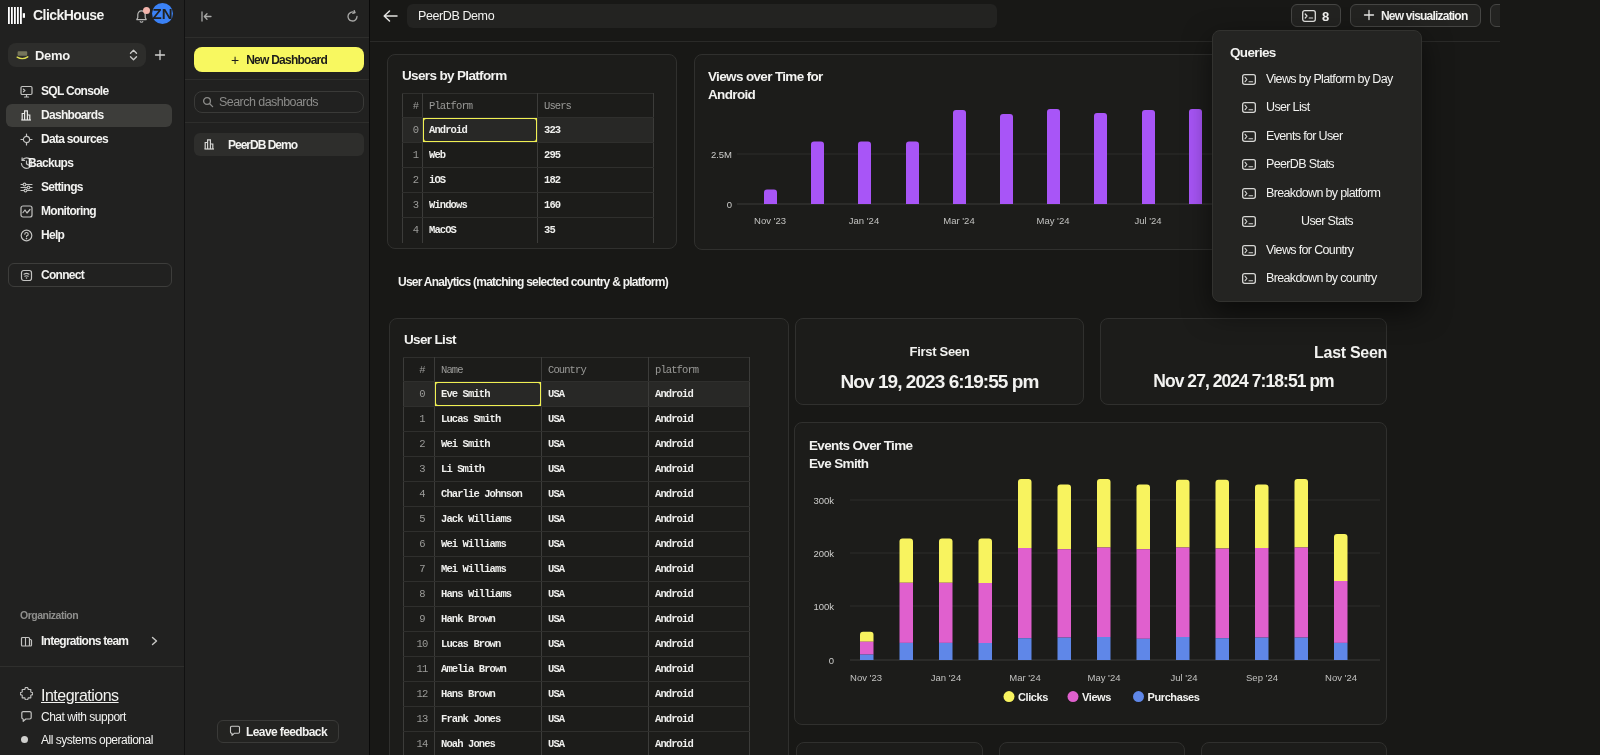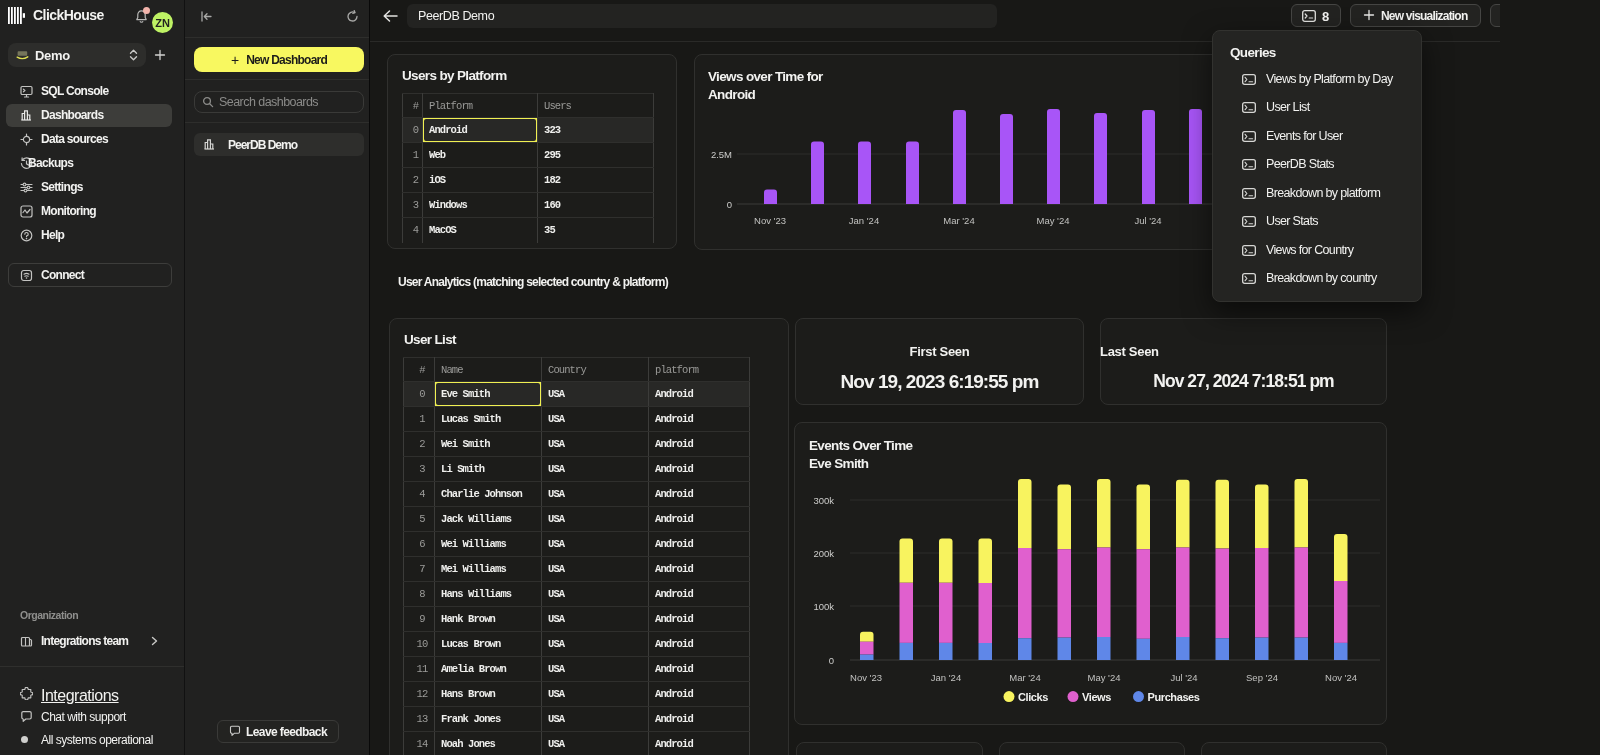--- a/index.html
+++ b/index.html
@@ -37,21 +37,21 @@
     <rect x="12" y="0" width="1.8" height="17" fill="#fff"></rect>
     <rect x="14.8" y="6.2" width="2.2" height="4.6" fill="#fff"></rect>
   </svg>
   <div class="abs" style="left:33px;top:7px;font-size:14px;font-weight:700;letter-spacing:-0.55px;">ClickHouse</div>
 
   <svg class="abs" style="left:134px;top:9px;" width="15" height="15" viewBox="0 0 15 15">
     <path d="M7.5 1.8 C5 1.8 3.8 3.7 3.8 5.8 L3.8 8.6 L2.8 10.6 L12.2 10.6 L11.2 8.6 L11.2 5.8 C11.2 3.7 10 1.8 7.5 1.8 Z" fill="none" stroke="#b9b9b7" stroke-width="1.2" stroke-linejoin="round"></path>
     <path d="M6 12.2 A1.6 1.6 0 0 0 9 12.2" fill="none" stroke="#b9b9b7" stroke-width="1.2"></path>
   </svg>
   <div class="abs" style="left:143px;top:7px;width:7px;height:7px;border-radius:50%;background:#f2b4ab;"></div>
-  <div class="abs" style="left:152px;top:12px;width:21px;height:21px;border-radius:50%;background:#bef264;color:#222220;font-size:11px;font-weight:700;display:flex;align-items:center;justify-content:center;">ZN</div>
+  <div class="abs" style="left:152px;top:3px;width:21px;height:21px;border-radius:50%;background:#3b82f6;color:#222220;font-size:15px;font-weight:700;display:flex;align-items:center;justify-content:center;">ZN</div>
 
   <div class="abs" style="left:8px;top:43px;width:138px;height:24px;background:#2d2d2b;border-radius:8px;"></div>
   <svg class="abs" style="left:16px;top:49px;" width="13" height="12" viewBox="0 0 13 12">
     <rect x="1.6" y="2.2" width="9.6" height="4.6" rx="0.8" fill="#76765c"></rect>
     <path d="M1.2 8.2 Q6.5 11.3 11.8 7.8" stroke="#e0e052" stroke-width="1.4" fill="none" stroke-linecap="round"></path>
   </svg>
   <div class="abs" style="left:35px;top:48px;font-size:13px;font-weight:600;letter-spacing:-0.3px;">Demo</div>
   <svg class="abs" style="left:128px;top:48px;" width="11" height="14" viewBox="0 0 11 14">
     <path d="M2.5 5.2 L5.5 2.2 L8.5 5.2" fill="none" stroke="#c9c9c7" stroke-width="1.4" stroke-linecap="round" stroke-linejoin="round"></path>
     <path d="M2.5 8.8 L5.5 11.8 L8.5 8.8" fill="none" stroke="#c9c9c7" stroke-width="1.4" stroke-linecap="round" stroke-linejoin="round"></path>
@@ -389,21 +389,21 @@
           <td class="v">USA</td>
           <td class="v">Android</td>
         </tr>
   </tbody>
     </table>
 
   <div class="panel" style="left:795px;top:318px;width:289px;height:87px;"></div>
   <div class="abs" style="left:795px;top:344px;width:289px;text-align:center;font-size:13px;font-weight:700;letter-spacing:-0.3px;">First Seen</div>
   <div class="abs" style="left:795px;top:371px;width:289px;text-align:center;font-size:19px;font-weight:700;letter-spacing:-0.95px;">Nov 19, 2023 6:19:55 pm</div>
   <div class="panel" style="left:1100px;top:318px;width:287px;height:87px;"></div>
-  <div class="abs" style="left:1100px;top:344px;width:287px;text-align:left;font-size:13px;font-weight:700;letter-spacing:-0.3px;">Last Seen</div>
+  <div class="abs" style="left:1100px;top:344px;width:287px;text-align:right;font-size:16px;font-weight:700;letter-spacing:-0.3px;">Last Seen</div>
   <div class="abs" style="left:1100px;top:371px;width:287px;text-align:center;font-size:17.5px;font-weight:700;letter-spacing:-0.95px;">Nov 27, 2024 7:18:51 pm</div>
 
   <div class="panel" style="left:794px;top:422px;width:593px;height:303px;"></div>
   <div class="abs" style="left:809px;top:437px;font-size:13.5px;font-weight:700;letter-spacing:-0.65px;line-height:18px;">Events Over Time<br>Eve Smith</div>
   <svg class="abs" style="left:794px;top:422px;" width="593" height="303" viewBox="0 0 593 303">
     <line x1="56" y1="78" x2="586" y2="78" stroke="#2d2d2b" stroke-width="1"></line>
     <line x1="56" y1="131" x2="586" y2="131" stroke="#2d2d2b" stroke-width="1"></line>
     <line x1="56" y1="184" x2="586" y2="184" stroke="#2d2d2b" stroke-width="1"></line>
     <line x1="56" y1="238" x2="586" y2="238" stroke="#3a3a38" stroke-width="1"></line>
     <text x="40" y="82" font-size="9.5" fill="#cdcdcb" text-anchor="end">300k</text>
@@ -501,21 +501,21 @@
     <rect x="0.65" y="0.65" width="12.7" height="9.7" rx="2" fill="none" stroke="#d6d6d4" stroke-width="1.3"></rect>
     <path d="M3.1 3.3 L4.9 5.5 L3.1 7.7" fill="none" stroke="#d6d6d4" stroke-width="1.15" stroke-linecap="round" stroke-linejoin="round"></path>
     <path d="M7 7.7 H10.6" stroke="#d6d6d4" stroke-width="1.15" stroke-linecap="round"></path>
   </svg>
   <div class="abs" style="left:1266px;top:185.5px;font-size:12.5px;letter-spacing:-0.65px;">Breakdown by platform</div>
   <svg class="abs" style="left:1242px;top:216.0px;" width="14" height="11" viewBox="0 0 14 11">
     <rect x="0.65" y="0.65" width="12.7" height="9.7" rx="2" fill="none" stroke="#d6d6d4" stroke-width="1.3"></rect>
     <path d="M3.1 3.3 L4.9 5.5 L3.1 7.7" fill="none" stroke="#d6d6d4" stroke-width="1.15" stroke-linecap="round" stroke-linejoin="round"></path>
     <path d="M7 7.7 H10.6" stroke="#d6d6d4" stroke-width="1.15" stroke-linecap="round"></path>
   </svg>
-  <div class="abs" style="left:1266px;top:214.0px;font-size:12.5px;letter-spacing:-0.65px;">User Stats</div>
+  <div class="abs" style="left:1301px;top:214.0px;font-size:12.5px;letter-spacing:-0.65px;">User Stats</div>
   <svg class="abs" style="left:1242px;top:244.5px;" width="14" height="11" viewBox="0 0 14 11">
     <rect x="0.65" y="0.65" width="12.7" height="9.7" rx="2" fill="none" stroke="#d6d6d4" stroke-width="1.3"></rect>
     <path d="M3.1 3.3 L4.9 5.5 L3.1 7.7" fill="none" stroke="#d6d6d4" stroke-width="1.15" stroke-linecap="round" stroke-linejoin="round"></path>
     <path d="M7 7.7 H10.6" stroke="#d6d6d4" stroke-width="1.15" stroke-linecap="round"></path>
   </svg>
   <div class="abs" style="left:1266px;top:242.5px;font-size:12.5px;letter-spacing:-0.65px;">Views for Country</div>
   <svg class="abs" style="left:1242px;top:273.0px;" width="14" height="11" viewBox="0 0 14 11">
     <rect x="0.65" y="0.65" width="12.7" height="9.7" rx="2" fill="none" stroke="#d6d6d4" stroke-width="1.3"></rect>
     <path d="M3.1 3.3 L4.9 5.5 L3.1 7.7" fill="none" stroke="#d6d6d4" stroke-width="1.15" stroke-linecap="round" stroke-linejoin="round"></path>
     <path d="M7 7.7 H10.6" stroke="#d6d6d4" stroke-width="1.15" stroke-linecap="round"></path>

